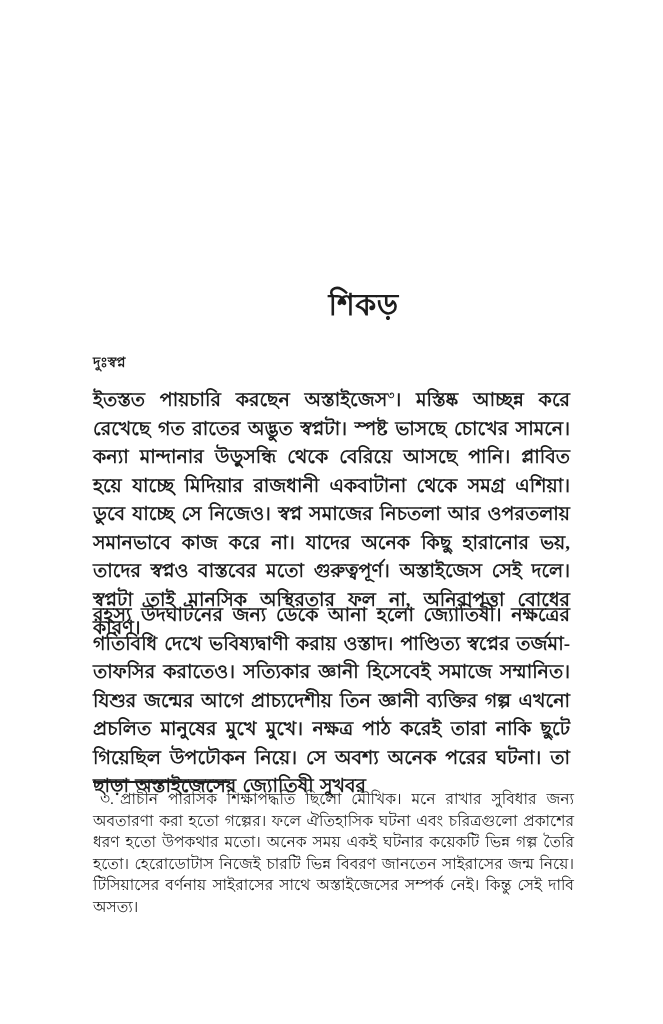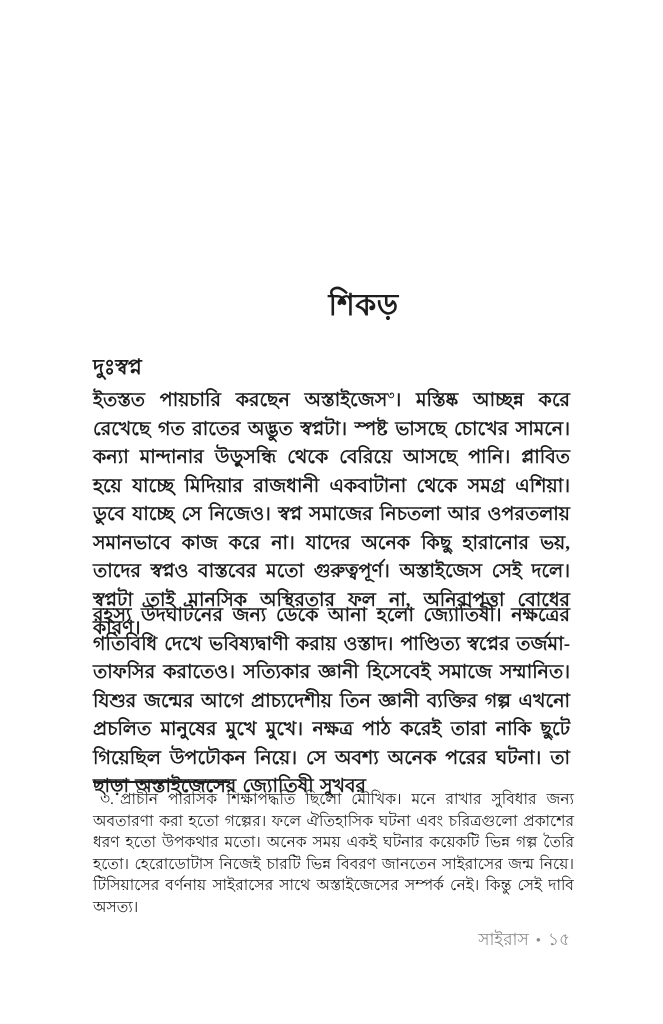--- a/index.html
+++ b/index.html
@@ -26,21 +26,21 @@
     font-size: 30px;
     font-weight: 700;
     letter-spacing: 0.5px;
     padding-left: 32px;
   }
   .section-heading {
     position: absolute;
     top: 351px;
     left: 93px;
     margin: 0;
-    font-size: 21px;
+    font-size: 14px;
     font-weight: 700;
   }
   .para {
     position: absolute;
     left: 93px;
     width: 477px;
     margin: 0;
     font-size: 19px;
     line-height: 28.5px;
     text-align: justify;
@@ -100,17 +100,14 @@
   <h2 class="section-heading">দুঃস্বপ্ন</h2>
 
   <p class="para para1"><span>ইতস্তত পায়চারি করছেন অস্তাইজেস</span><sup class="fn-ref">৩</sup><span>। মস্তিষ্ক আচ্ছন্ন করে রেখেছে গত রাতের অদ্ভুত স্বপ্নটা। স্পষ্ট ভাসছে চোখের সামনে। কন্যা মান্দানার উড়ুসন্ধি থেকে বেরিয়ে আসছে পানি। প্লাবিত হয়ে যাচ্ছে মিদিয়ার রাজধানী একবাটানা থেকে সমগ্র এশিয়া। ডুবে যাচ্ছে সে নিজেও। স্বপ্ন সমাজের নিচতলা আর ওপরতলায় সমানভাবে কাজ করে না। যাদের অনেক কিছু হারানোর ভয়, তাদের স্বপ্নও বাস্তবের মতো গুরুত্বপূর্ণ। অস্তাইজেস সেই দলে। স্বপ্নটা তাই মানসিক অস্থিরতার ফল না, অনিরাপত্তা বোধের কারণ।</span></p>
 
   <p class="para para2">রহস্য উদঘাটনের জন্য ডেকে আনা হলো জ্যোতিষী। নক্ষত্রের গতিবিধি দেখে ভবিষ্যদ্বাণী করায় ওস্তাদ। পাণ্ডিত্য স্বপ্নের তর্জমা-তাফসির করাতেও। সত্যিকার জ্ঞানী হিসেবেই সমাজে সম্মানিত। যিশুর জন্মের আগে প্রাচ্যদেশীয় তিন জ্ঞানী ব্যক্তির গল্প এখনো প্রচলিত মানুষের মুখে মুখে। নক্ষত্র পাঠ করেই তারা নাকি ছুটে গিয়েছিল উপঢৌকন নিয়ে। সে অবশ্য অনেক পরের ঘটনা। তা ছাড়া অস্তাইজেসের জ্যোতিষী সুখবর</p>
 
   <div class="footnote-rule"></div>
 
   <p class="footnote-text"><span class="fn-marker">৩.</span><span>প্রাচীন পারসিক শিক্ষাপদ্ধতি ছিলো মৌখিক। মনে রাখার সুবিধার জন্য অবতারণা করা হতো গল্পের। ফলে ঐতিহাসিক ঘটনা এবং চরিত্রগুলো প্রকাশের ধরণ হতো উপকথার মতো। অনেক সময় একই ঘটনার কয়েকটি ভিন্ন গল্প তৈরি হতো। হেরোডোটাস নিজেই চারটি ভিন্ন বিবরণ জানতেন সাইরাসের জন্ম নিয়ে। টিসিয়াসের বর্ণনায় সাইরাসের সাথে অস্তাইজেসের সম্পর্ক নেই। কিন্তু সেই দাবি অসত্য।</span></p>
 
-  <div class="page-footer">
-    <span>সাইরাস</span><span class="bullet">•</span><span>১৫</span>
-  </div>
 
 </div>
 
 </body></html>

